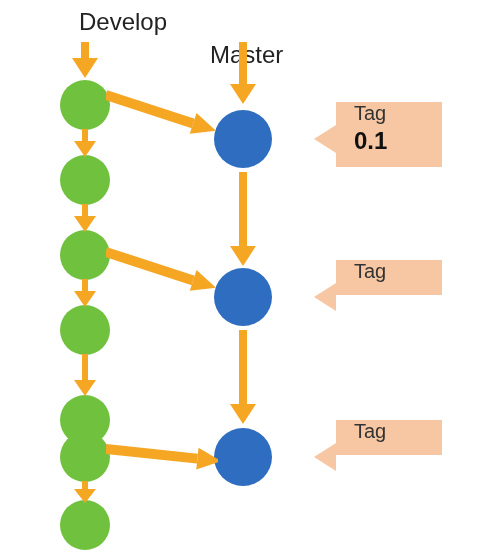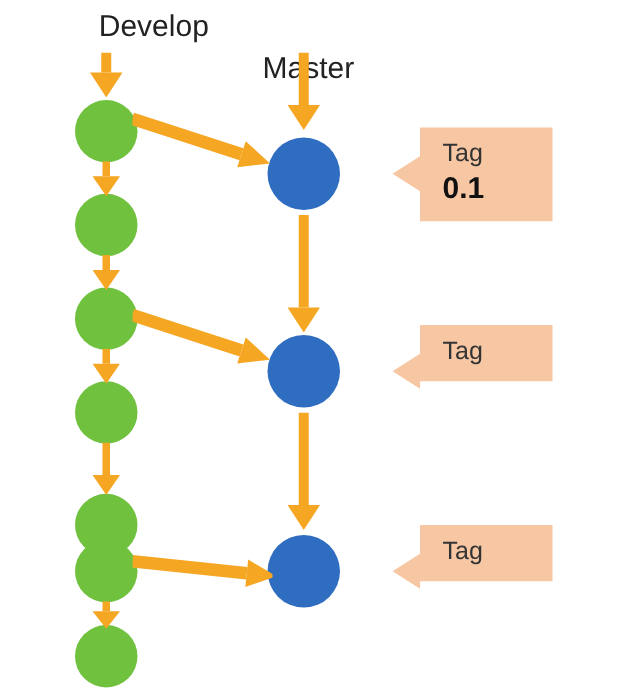--- a/index.html
+++ b/index.html
@@ -34,21 +34,21 @@
     width: 58px;
     height: 58px;
     background: #2E6DBF;
   }
   .arrow {
     position: absolute;
   }
   .tag {
     position: absolute;
     background: #F7C7A4;
-    padding: 10px 18px 12px 18px;
+    padding: 0 18px 12px 18px;
     min-width: 70px;
   }
   .tag .tag-label {
     font-size: 20px;
     color: #333;
   }
   .tag .tag-version {
     font-size: 24px;
     font-weight: 700;
     color: #111;

